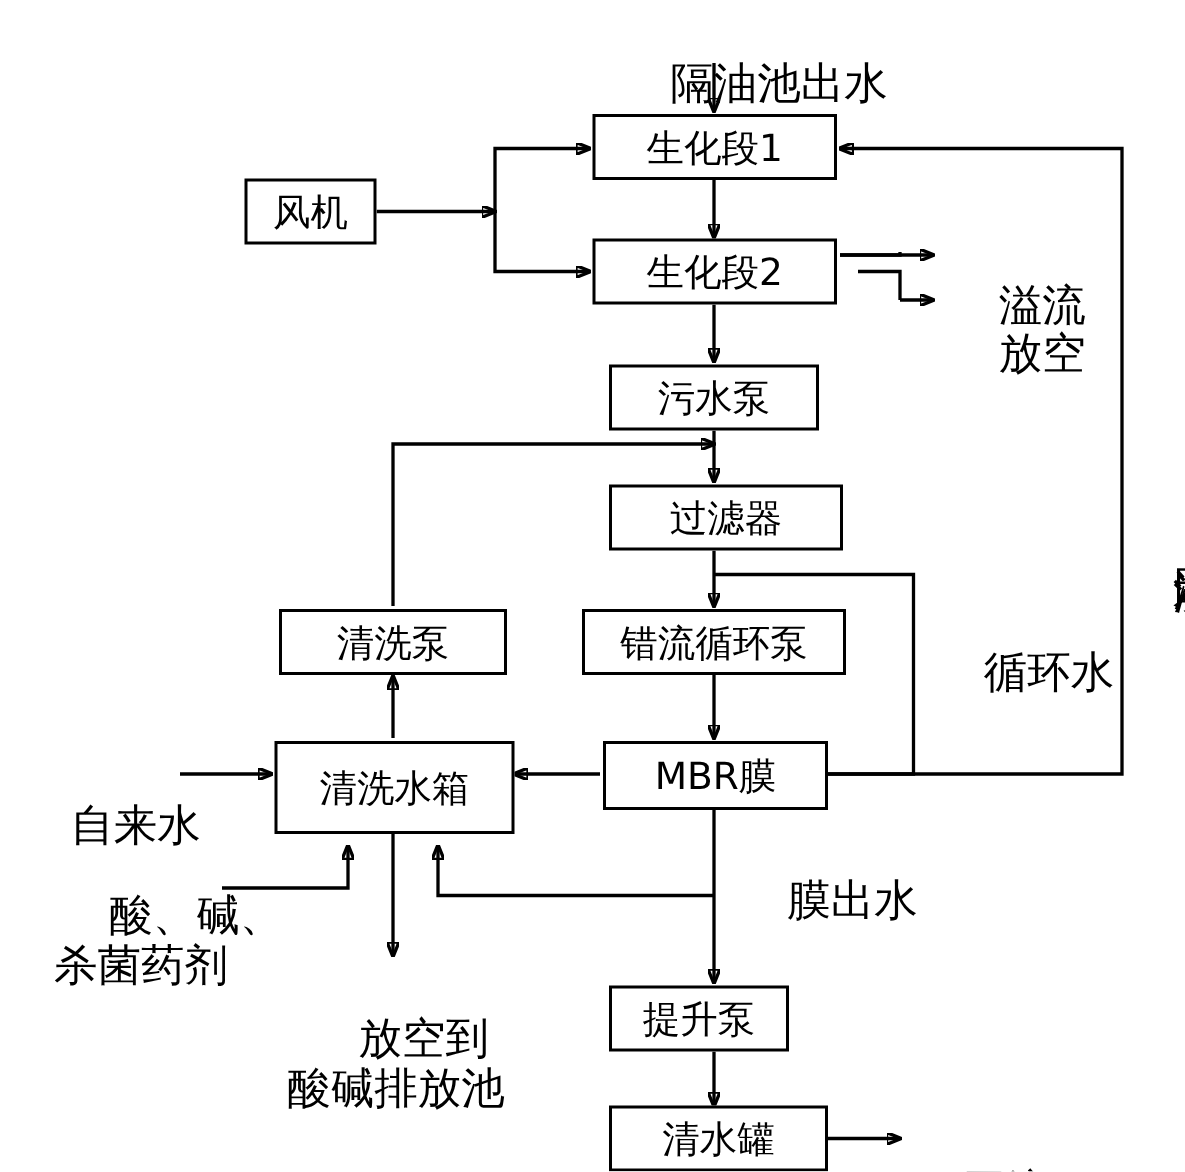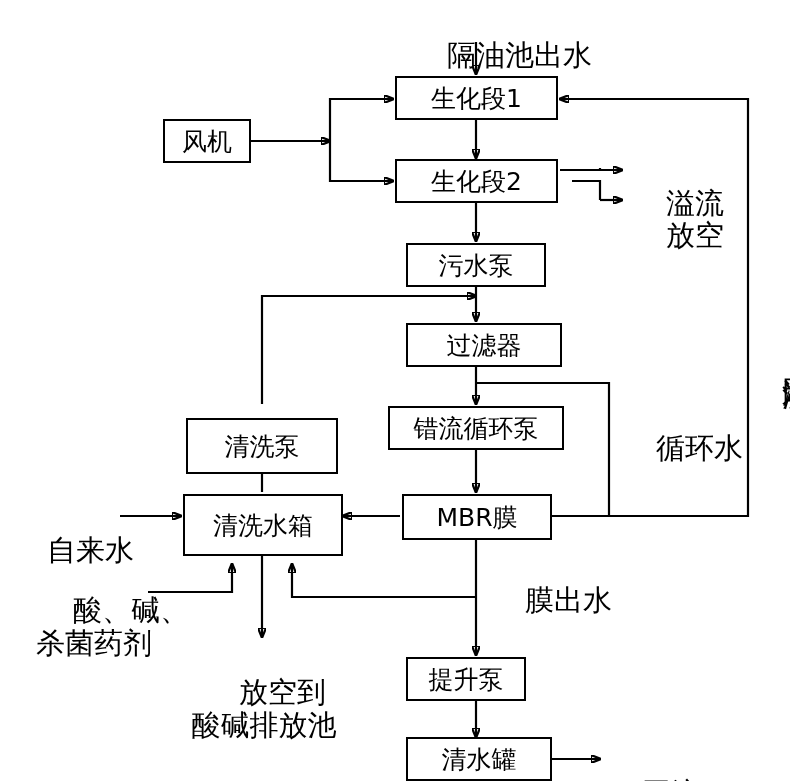--- a/index.html
+++ b/index.html
@@ -135,21 +135,21 @@
   </div>
 
   <div class="node" style="left:406px; top:323px; width:156px; height:44px;">
     <span>过滤器</span>
   </div>
 
   <div class="node" style="left:388px; top:406px; width:176px; height:44px;">
     <span>错流循环泵</span>
   </div>
 
-  <div class="node" style="left:186px; top:406px; width:152px; height:56px;margin-top:12px;">
+  <div class="node" style="left:186px; top:406px; width:152px; height:44px;">
     <span>清洗泵</span>
   </div>
 
   <div class="node" style="left:183px; top:494px; width:160px; height:62px;">
     <span>清洗水箱</span>
   </div>
 
   <div class="node" style="left:402px; top:494px; width:150px; height:46px;">
     <span>MBR膜</span>
   </div>

